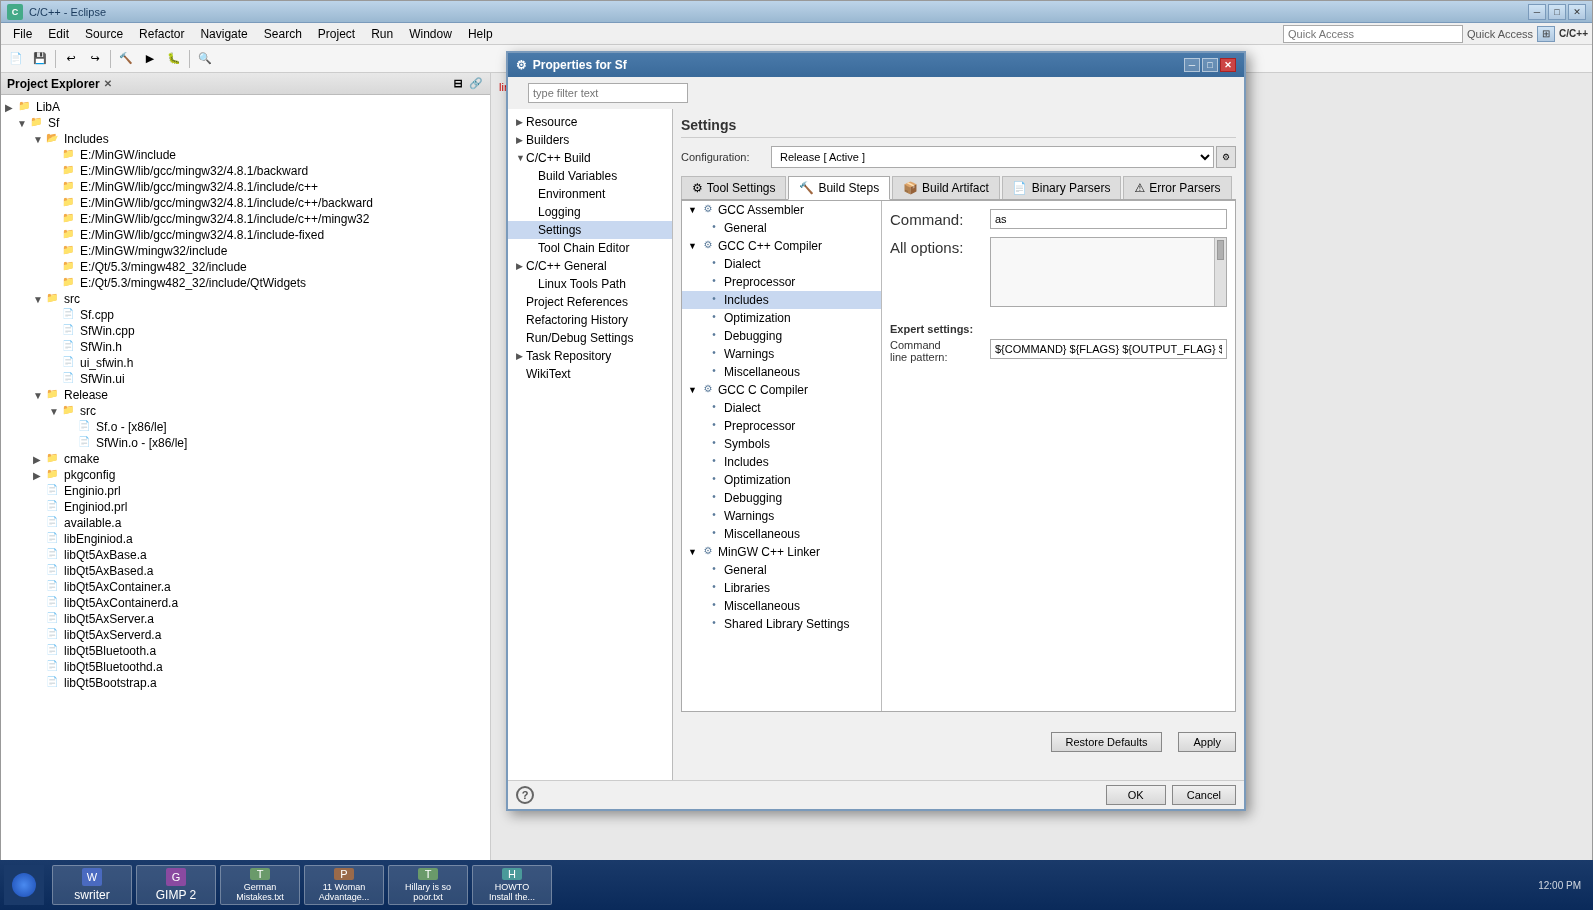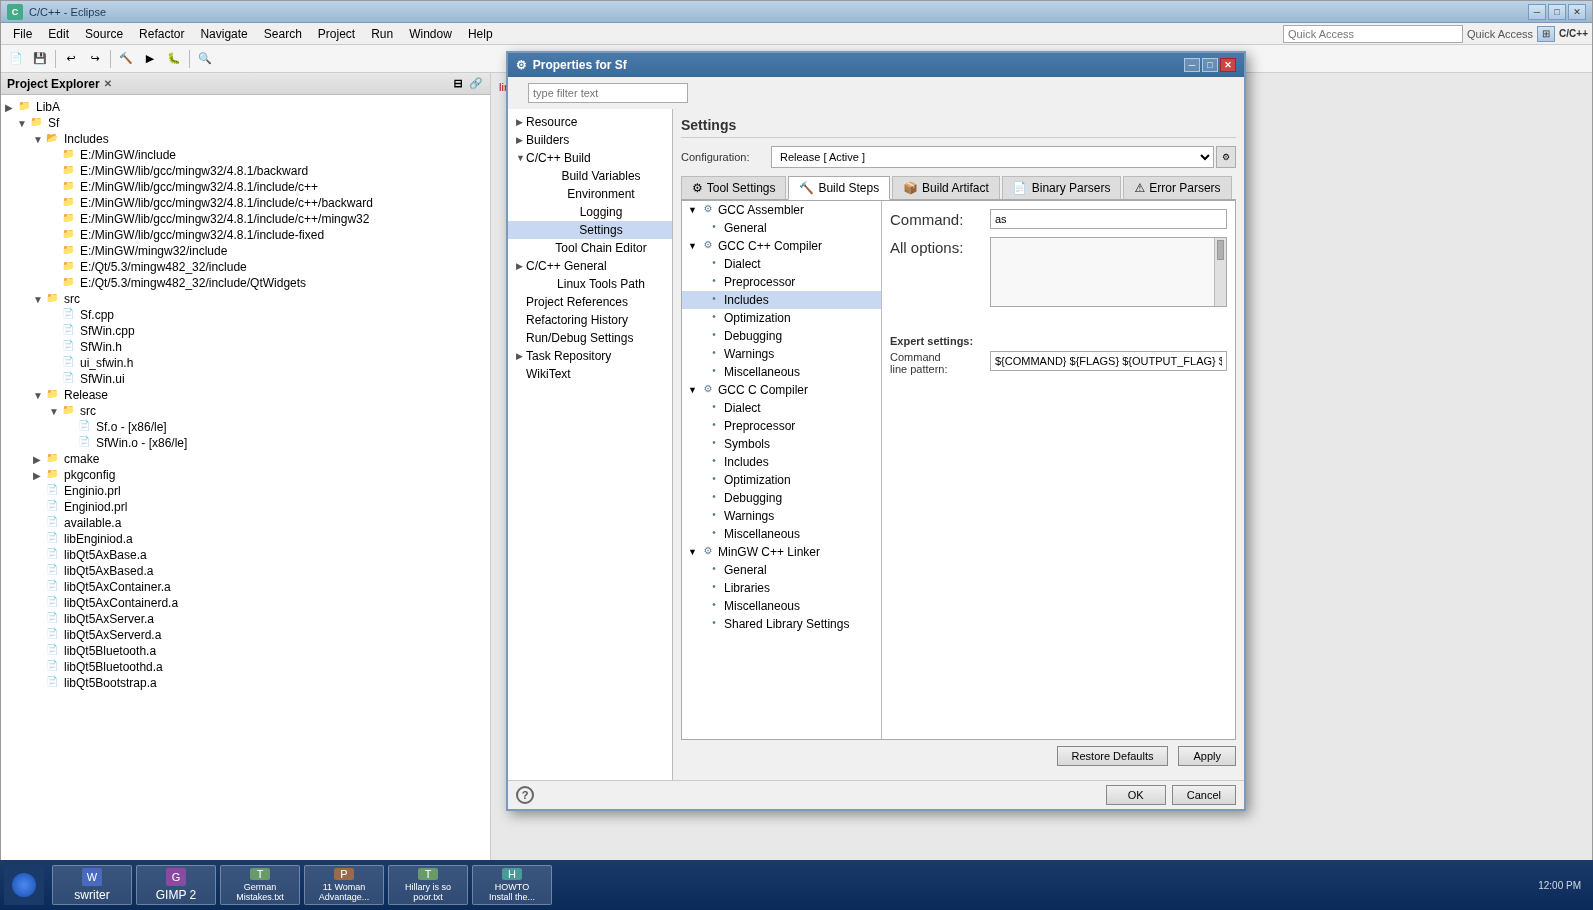--- a/index.html
+++ b/index.html
@@ -130,37 +130,37 @@
       background: linear-gradient(to bottom, #4a7aaa, #3a6a9a);
       display: flex;
       align-items: center;
       padding: 0 8px;
       color: white;
       font-size: 12px;
       font-weight: bold;
     }
     .dialog-body { flex: 1; display: flex; flex-direction: column; padding: 0; }
 
-    .dialog-filter { padding: 6px 12px; margin-left: 8px; }
+    .dialog-filter { padding: 6px 20px; }
     .filter-input { width: 160px; height: 20px; border: 1px solid #aaa; padding: 0 4px; font-size: 11px; color: #888; }
 
     .dialog-content { display: flex; flex: 1; }
 
     
     .dialog-nav {
       width: 165px;
       background: white;
       border-right: 1px solid #bbb;
       overflow-y: auto;
       padding: 4px 0;
     }
     .nav-item { padding: 2px 8px; cursor: pointer; display: flex; align-items: center; }
     .nav-item.selected { background: #c8d8f0; }
     .nav-arrow { width: 10px; font-size: 9px; color: #555; }
-    .nav-indent { padding-left: 20px; justify-content: center; }
+    .nav-indent { padding-left: 20px; }
 
     
     .dialog-main {
       flex: 1;
       display: flex;
       flex-direction: column;
       padding: 8px;
     }
 
     .settings-header { font-size: 14px; font-weight: bold; margin-bottom: 8px; color: #333; border-bottom: 1px solid #ccc; padding-bottom: 4px; }
@@ -188,21 +188,21 @@
     
     .settings-form { flex: 1; padding: 8px; display: flex; flex-direction: column; gap: 8px; }
     .form-row { display: flex; align-items: flex-start; }
     .form-label { width: 100px; font-size: 15px; color: #333; padding-top: 2px; }
     .form-input { flex: 1; height: 20px; border: 1px solid #aaa; padding: 0 4px; font-size: 11px; }
     .form-textarea-container { flex: 1; height: 70px; border: 1px solid #aaa; background: #f8f8f8; position: relative; overflow: hidden; }
     .form-textarea { width: 100%; height: 100%; border: none; background: transparent; padding: 2px 4px; font-size: 11px; resize: none; }
     .scrollbar-v { position: absolute; right: 0; top: 0; bottom: 0; width: 12px; background: #e0e0e0; border-left: 1px solid #bbb; }
     .scrollbar-thumb { height: 20px; background: #b0b0b0; margin: 2px; border: 1px solid #999; }
 
-    .expert-section { margin-top: 20px; }
+    .expert-section { margin-top: 8px; }
     .expert-label { font-size: 11px; font-weight: bold; color: #333; margin-bottom: 4px; }
     .expert-row { display: flex; align-items: flex-start; }
     .expert-key { width: 100px; font-size: 11px; color: #333; }
     .expert-val { flex: 1; height: 20px; border: 1px solid #aaa; padding: 0 4px; font-size: 11px; background: white; }
     .btn { padding: 3px 14px; font-size: 11px; border: 1px solid #888; background: linear-gradient(to bottom, #f0f0f0, #d8d8d8); cursor: pointer; }
     .help-circle { width: 18px; height: 18px; border-radius: 50%; border: 2px solid #666; display: flex; align-items: center; justify-content: center; font-size: 11px; font-weight: bold; color: #555; cursor: pointer; }
 
     
     .taskbar {
       position: absolute;
@@ -738,21 +738,21 @@
                 <div class="expert-label">Expert settings:</div>
                 <div class="expert-row">
                   <span class="expert-key" style="white-space:pre-line;">Command
 line pattern:</span>
                   <input class="expert-val" type="text" value="${COMMAND} ${FLAGS} ${OUTPUT_FLAG} ${OUTPU" style="">
                 </div>
               </div>
             </div>
           </div>
 
-          <div style="display:flex; justify-content:flex-end; padding:6px 0; gap:10px;">
+          <div style="display:flex; justify-content:flex-end; padding:20px 0; gap:16px;">
             <button class="btn">Restore Defaults</button>
             <button class="btn">Apply</button>
           </div>
         </div>
       </div>
 
       <div style="display:flex; align-items:center; padding:4px 8px; border-top:1px solid #ccc;">
         <div class="help-circle">?</div>
         <div style="flex:1;"></div>
         <div style="display:flex; gap:6px;">

